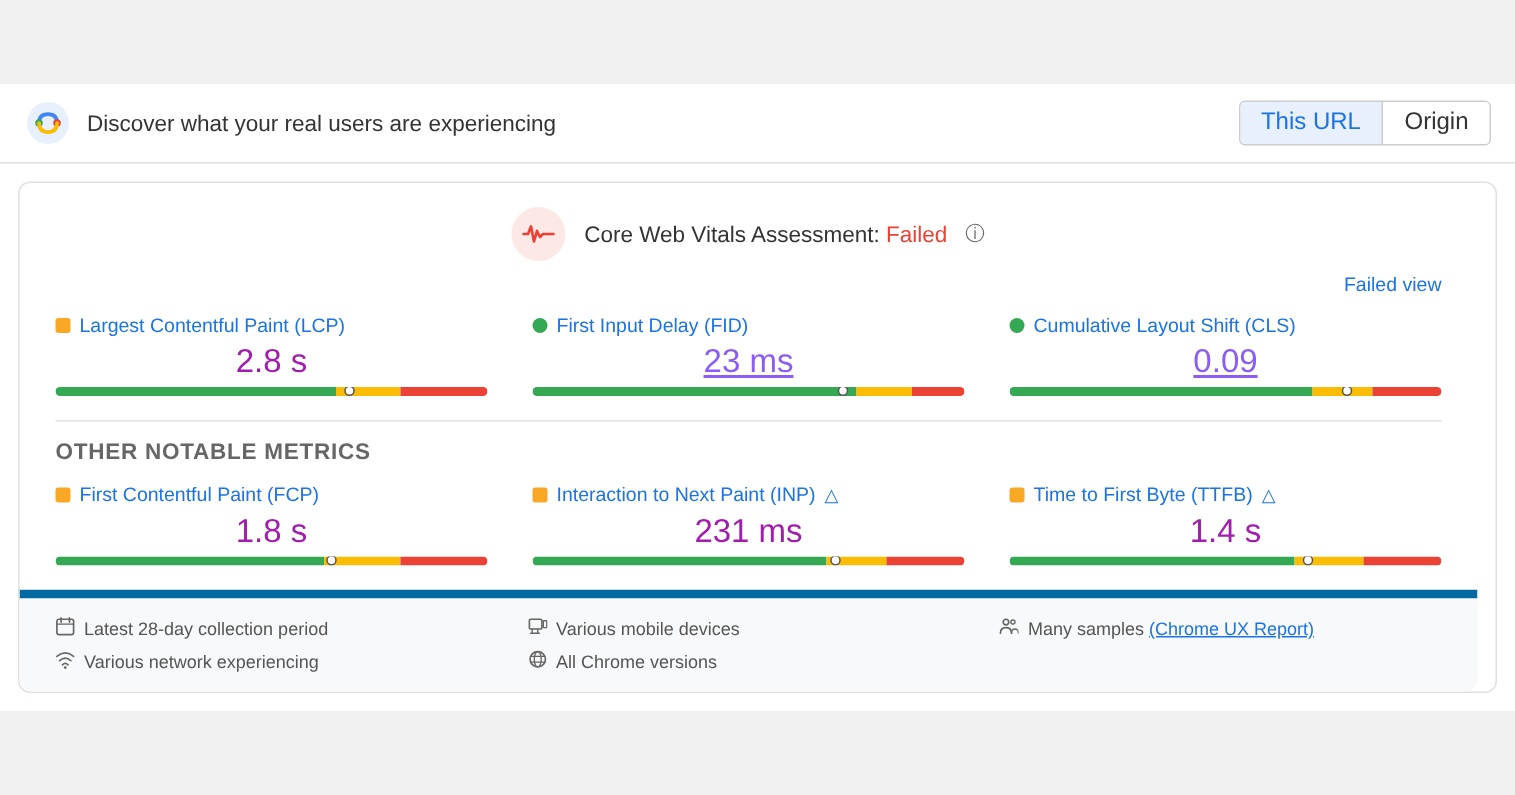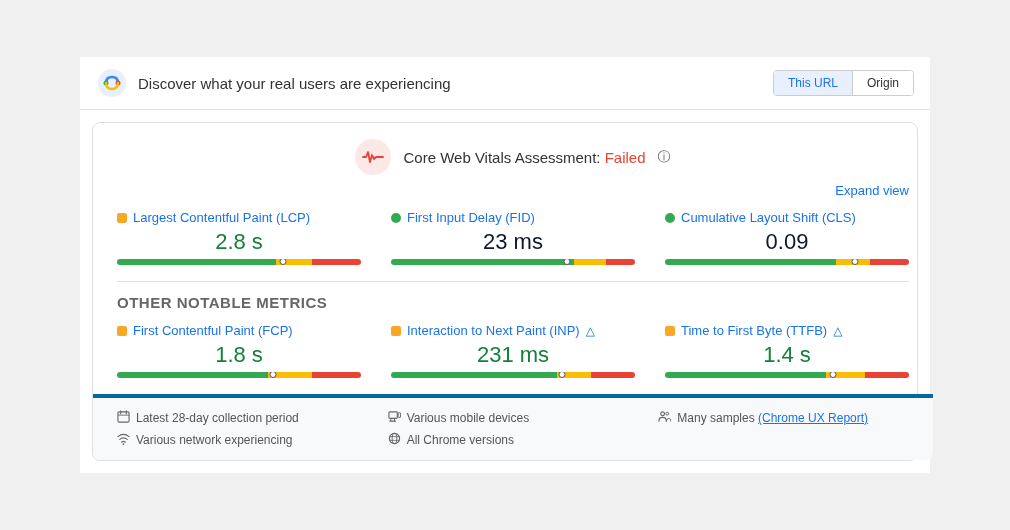--- a/index.html
+++ b/index.html
@@ -6,21 +6,21 @@
     body {
       font-family: Arial, sans-serif;
       background: #f0f0f0;
       display: flex;
       justify-content: center;
       align-items: center;
       width: 1010px;
       min-height: 530px;
     }
     .outer-container {
-      width: 850px;
+      width: 1010px;
       background: #fff;
       padding: 0;
     }
     
     .header-bar {
       display: flex;
       align-items: center;
       justify-content: space-between;
       padding: 10px 16px;
       border-bottom: 1px solid #e0e0e0;
@@ -40,42 +40,42 @@
       color: #333;
     }
     .header-buttons {
       display: flex;
       border: 1px solid #ccc;
       border-radius: 4px;
       overflow: hidden;
     }
     .header-btn {
       padding: 5px 14px;
-      font-size: 12px;
+      font-size: 16px;
       cursor: pointer;
       background: #fff;
       border: none;
       color: #333;
     }
     .header-btn.active {
       background: #e8f0fe;
       color: #1a73e8;
       font-weight: 500;
     }
     .header-btn:not(:last-child) {
       border-right: 1px solid #ccc;
     }
 
     
     .main-content {
       background: #fff;
       margin: 12px;
       border: 1px solid #e0e0e0;
       border-radius: 8px;
-      padding: 16px 8px 16px 24px;
+      padding: 16px 36px 16px 24px;
     }
 
     
     .assessment-header {
       display: flex;
       align-items: center;
       justify-content: center;
       gap: 12px;
       margin-bottom: 8px;
     }
@@ -127,24 +127,24 @@
       height: 10px;
       border-radius: 2px;
       flex-shrink: 0;
     }
     .dot-orange { background: #f9a825; }
     .dot-green { background: #34a853; border-radius: 50%; }
     .metric-value {
       text-align: center;
       font-size: 22px;
       font-weight: 400;
-      color: #15803d;
+      color: #a21caf;
       margin-bottom: 4px;
     }
-    .metric-value.green { color: #0f172a; }
+    .metric-value.green { color: #8b5cf6; text-decoration: underline; }
 
     
     .progress-bar-container {
       position: relative;
       height: 6px;
       border-radius: 3px;
       overflow: hidden;
       display: flex;
       width: 100%;
     }
@@ -171,21 +171,21 @@
       color: #666;
       letter-spacing: 0.5px;
       text-transform: uppercase;
       font-weight: 600;
       margin-bottom: 12px;
     }
 
     
     .footer-info {
       background: #f8f9fa;
-      border-top: 4px solid #0369a1;
+      border-top: 6px solid #0369a1;
       border-radius: 0 0 8px 8px;
       margin: 6px -24px -16px -24px;
       padding: 12px 24px;
       display: grid;
       grid-template-columns: 1fr 1fr 1fr;
       gap: 6px 20px;
     }
     .footer-item {
       font-size: 12px;
       color: #555;
@@ -241,21 +241,21 @@
           <line x1="17" y1="8" x2="21" y2="8" stroke="#ea4335" stroke-width="1.8" stroke-linecap="round"></line>
         </svg>
       </div>
       <span class="assessment-title">
         <span>Core Web Vitals Assessment:</span>
         <span style="color:#ea4335; font-weight:500;">Failed</span>
       </span>
       <span class="info-icon">ⓘ</span>
     </div>
 
-    <div class="expand-view">Expand view</div>
+    <div class="expand-view">Failed view</div>
 
     <div class="metrics-row" id="core-metrics-container">
         <div class="metric-item">
           <div class="metric-label">
             <span class="metric-dot dot-orange"></span>
             <span>Largest Contentful Paint (LCP)</span>
           </div>
           <div class="metric-value">2.8 s</div>
           <div class="progress-bar-container" style="position: relative;">
             <div class="bar-green" style="width: 65%; height: 100%;"></div>

